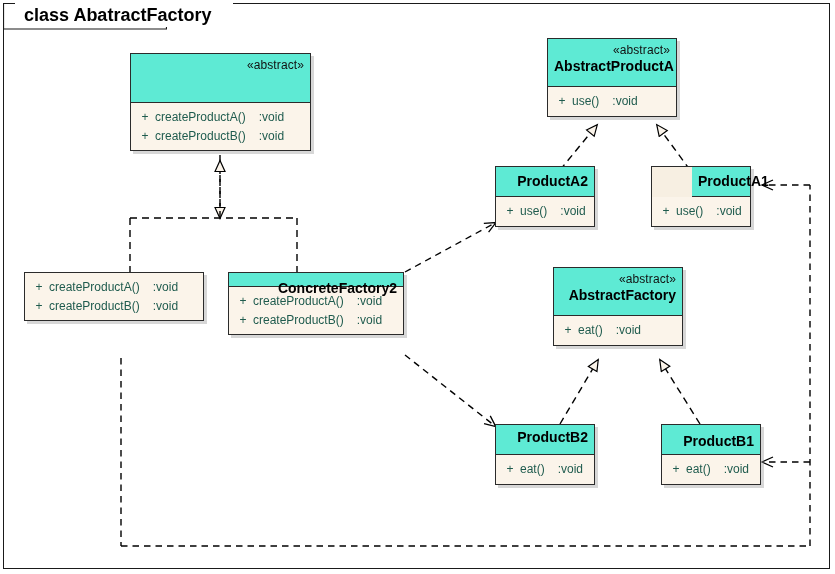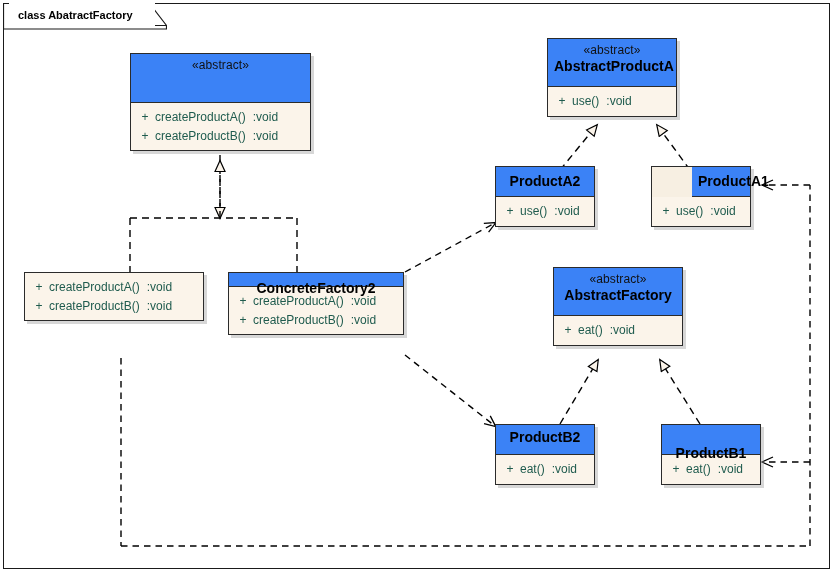--- a/index.html
+++ b/index.html
@@ -24,29 +24,29 @@
     top: 3px;
     width: 827px;
     height: 566px;
     border: 1px solid #1a1a1a;
     box-sizing: border-box;
     background: transparent;
   }
   
   .title-tab {
     position: absolute;
-    left: 9px;
+    left: 15px;
     top: 3px;
     height: 24px;
     box-sizing: border-box;
     background: #ffffff;
     display: flex;
     align-items: center;
     padding: 0 22px 0 9px;
-    font-size: 11px;
+    font-size: 18px;
     font-weight: bold;
     color: #000000;
     white-space: nowrap;
     z-index: 6;
   }
   .title-tab-border {
     position: absolute;
     left: 3px;
     top: 3px;
     z-index: 5;
@@ -65,23 +65,23 @@
   .uml-class {
     position: absolute;
     box-sizing: border-box;
     border: 1px solid #2b2b2b;
     background: #f7efe2;
     box-shadow: 3px 3px 0 rgba(150,150,150,0.38);
     z-index: 3;
   }
   .uml-header {
     box-sizing: border-box;
-    background: #3b82f6;
+    background: #5eead4;
     border-bottom: 1px solid #2b2b2b;
-    text-align: center;
+    text-align: right;
     padding: 4px 6px 5px 6px;
     line-height: 1.22;
   }
   .stereotype {
     display: block;
     font-size: 12px;
     font-weight: normal;
     color: #111111;
     letter-spacing: 0.1px;
   }
@@ -109,21 +109,21 @@
     width: 20px;
     text-align: center;
     flex: 0 0 auto;
     color: #1f5b4e;
   }
   .msig {
     flex: 0 0 auto;
   }
   .mtype {
     flex: 0 0 auto;
-    padding-left: 7px;
+    padding-left: 13px;
   }
 </style>
 </head>
 <body>
 
 <div id="diagram-root">
 
   <div class="frame"></div>
 
   <svg class="title-tab-border" width="164" height="27">
@@ -294,21 +294,21 @@
     <div class="uml-body">
       <div class="member">
         <span class="vis">+</span>
         <span class="msig">eat()</span>
         <span class="mtype">:void</span>
       </div>
     </div>
   </div>
 
   <div class="uml-class" style="left:661px; top:424px; width:100px;">
-    <div class="uml-header" style="height:30px; padding-top:20px;">
+    <div class="uml-header" style="height:30px; padding-top:8px;">
       <span class="cls-name">ProductB1</span>
     </div>
     <div class="uml-body">
       <div class="member">
         <span class="vis">+</span>
         <span class="msig">eat()</span>
         <span class="mtype">:void</span>
       </div>
     </div>
   </div>

